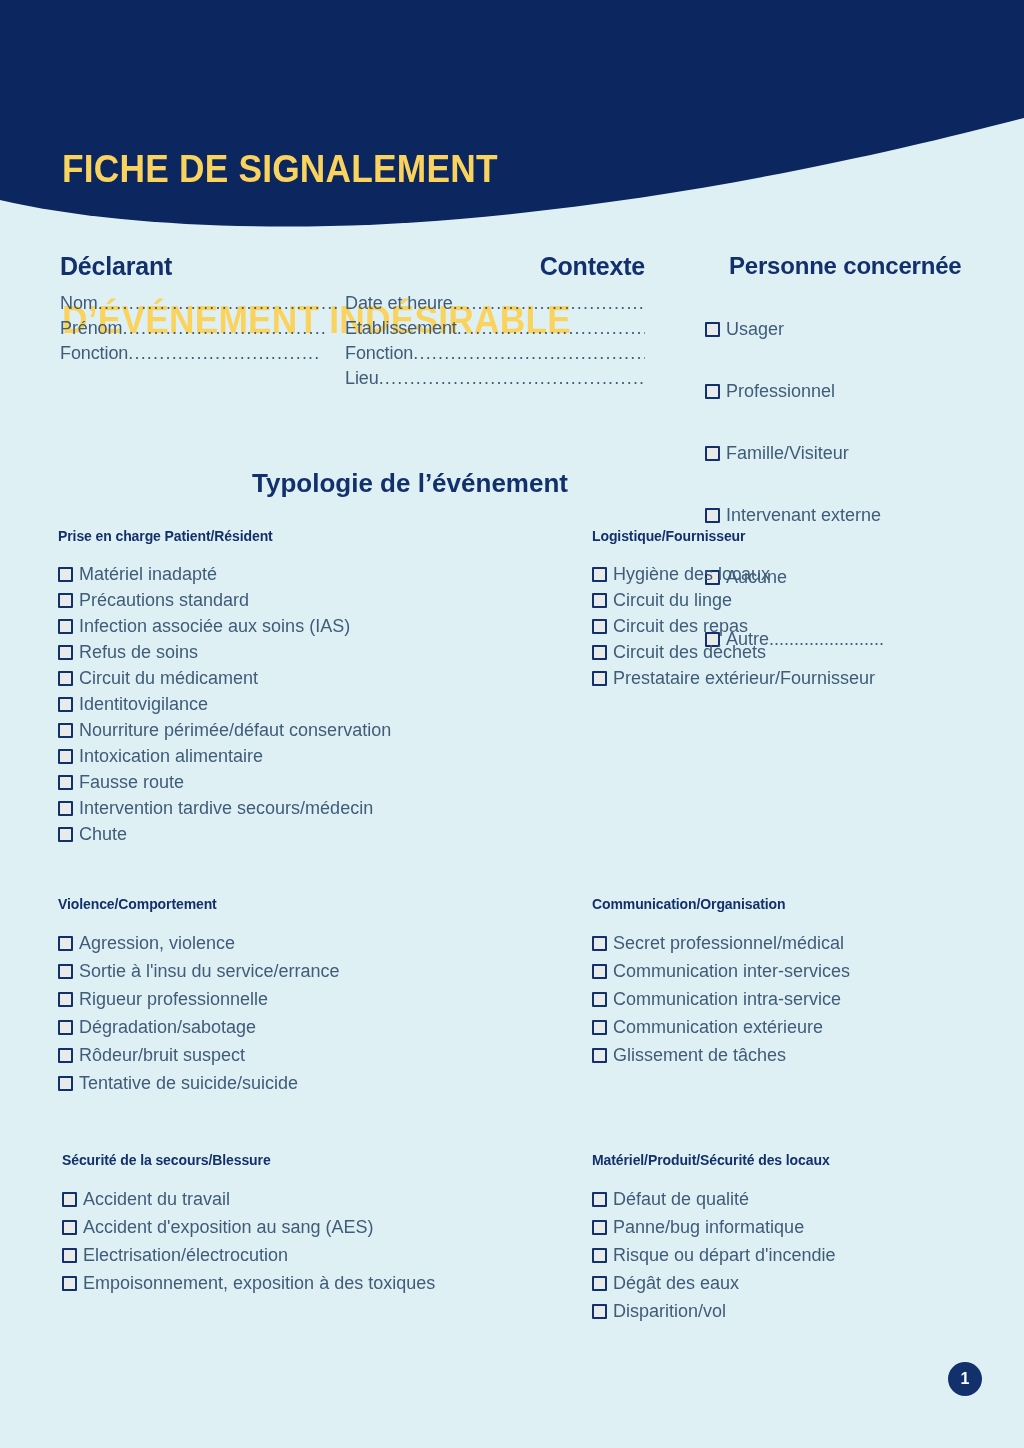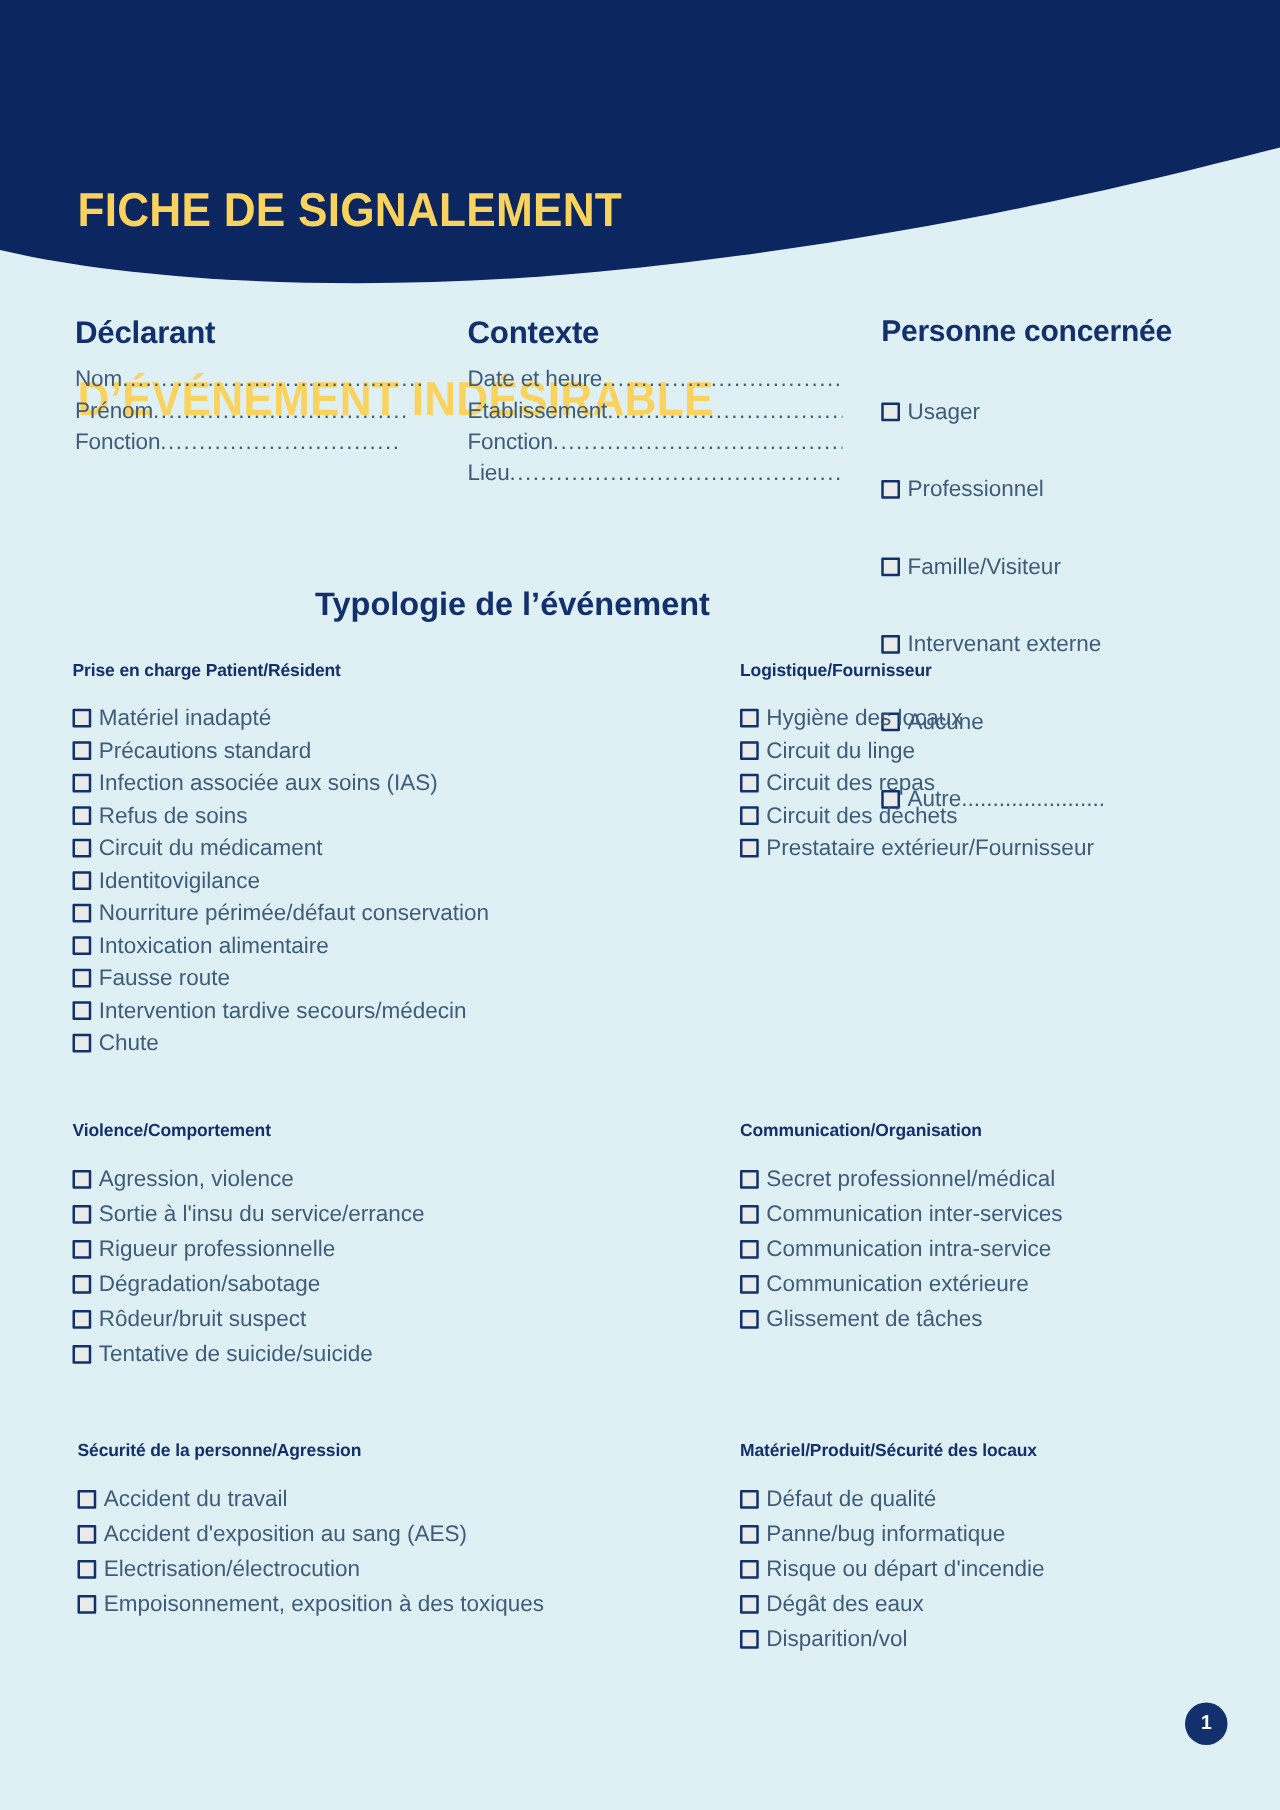--- a/index.html
+++ b/index.html
@@ -60,31 +60,32 @@
     top: 252px;
     left: 0;
     width: 1024px;
     z-index: 3;
   }
   .info-col {
     position: absolute;
     top: 0;
   }
   #col-declarant { left: 60px; width: 280px; }
-  #col-contexte  { left: 374px; width: 300px; }
+  #col-contexte  { left: 345px; width: 300px; text-align: right; }
   #col-personne  { left: 705px; width: 300px; }
 
   .info-col .blockhead {
     font-size: 25px;
     margin: 0 0 10px 0;
     letter-spacing: -0.2px;
   }
   #col-personne .blockhead {
     font-size: 24px;
     margin-bottom: 6px;
+    margin-left: 24px;
   }
 
   .field-line {
     font-size: 18px;
     color: #3f5c79;
     line-height: 25px;
     white-space: nowrap;
     overflow: hidden;
   }
   .field-line .label { letter-spacing: -0.1px; }
@@ -387,21 +388,21 @@
           <span class="cblabel">Communication extérieure</span>
         </div>
       <div class="cbrow">
           <span class="cbox"></span>
           <span class="cblabel">Glissement de tâches</span>
         </div>
     </div>
   </div>
 
   <div class="cat" id="cat-secu">
-    <div class="blockhead">Sécurité de la personne/Agression</div>
+    <div class="blockhead">Sécurité de la secours/Blessure</div>
     <div>
       <div class="cbrow">
           <span class="cbox"></span>
           <span class="cblabel">Accident du travail</span>
         </div>
       <div class="cbrow">
           <span class="cbox"></span>
           <span class="cblabel">Accident d'exposition au sang (AES)</span>
         </div>
       <div class="cbrow">

